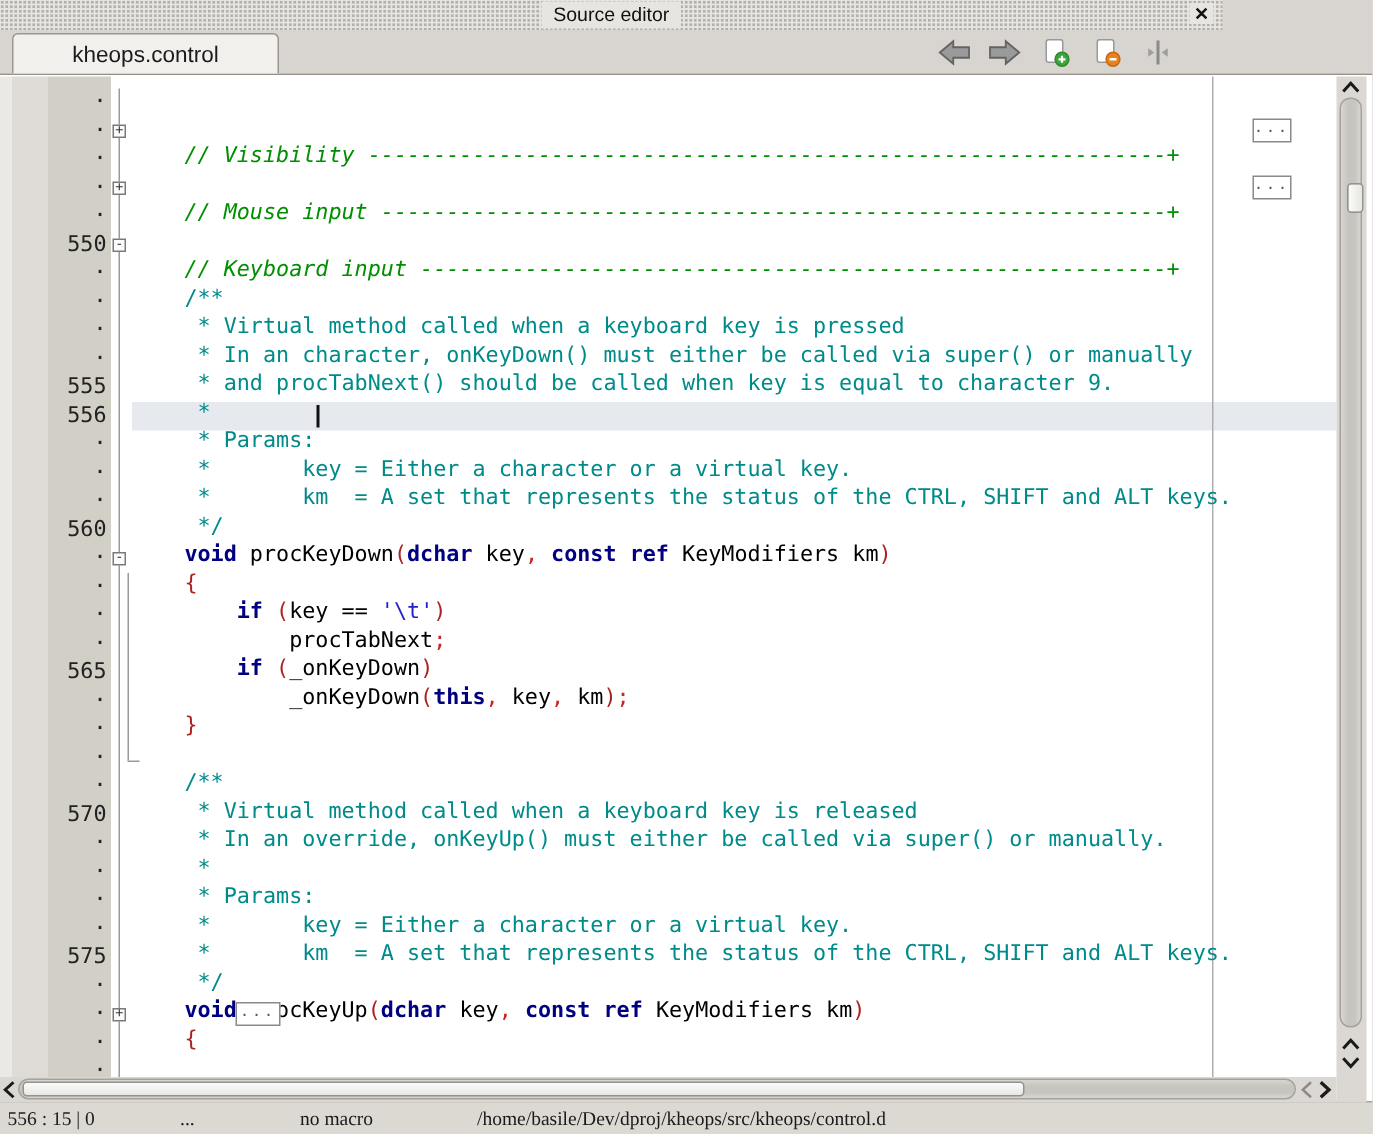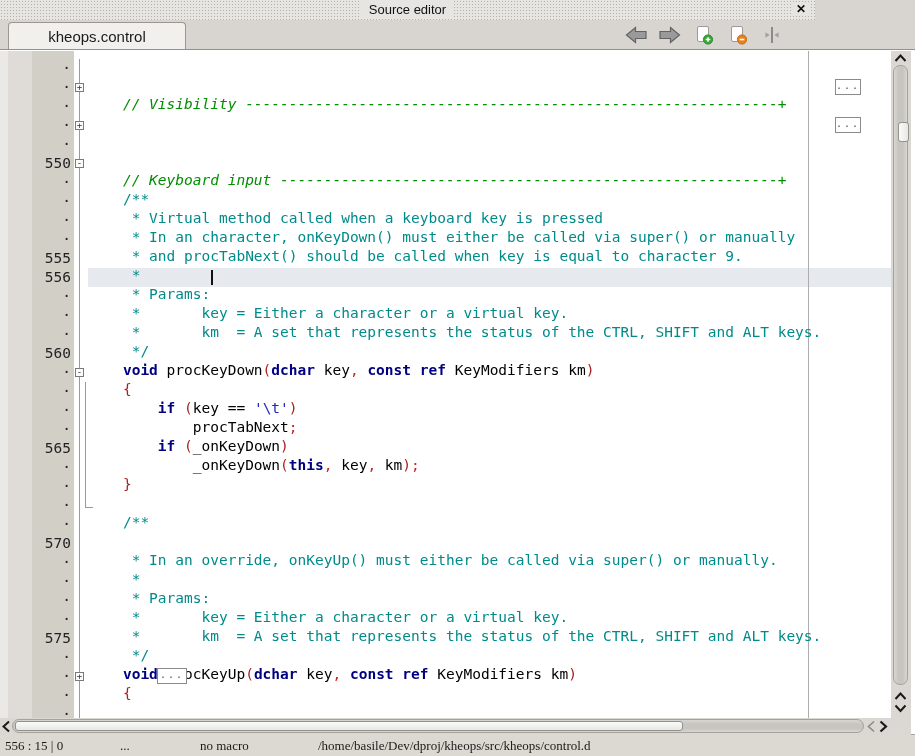--- a/index.html
+++ b/index.html
@@ -154,20 +154,21 @@
           <span class="txt"><span class="tk-c">    // Visibility -------------------------------------------------------------+</span></span>
           <span class="rbox">...</span>
         </div>
         <div class="row" style="top: 38px;">
           <span class="ln">·</span>
           <span class="txt"></span>
         </div>
         <div class="row" style="top: 57px;">
           <span class="ln">·</span>
           <span class="foldbox">+</span>
+          <span class="txt"><span class="tk-c">    // Mouse input ------------------------------------------------------------+</span></span>
           <span class="rbox">...</span>
         </div>
         <div class="row" style="top: 76px;">
           <span class="ln">·</span>
           <span class="txt"></span>
         </div>
         <div class="row" style="top: 95px;">
           <span class="ln">550</span>
           <span class="foldbox">-</span>
           <span class="txt"><span class="tk-c">    // Keyboard input ---------------------------------------------------------+</span></span>
@@ -241,20 +242,21 @@
         <div class="row" style="top: 418px;">
           <span class="ln">·</span>
           <span class="txt"></span>
         </div>
         <div class="row" style="top: 437px;">
           <span class="ln">·</span>
           <span class="txt"><span class="tk-d">    /**</span></span>
         </div>
         <div class="row" style="top: 456px;">
           <span class="ln">·</span>
+          <span class="txt"><span class="tk-d">     * Virtual method called when a keyboard key is released</span></span>
         </div>
         <div class="row" style="top: 475px;">
           <span class="ln">570</span>
           <span class="txt"><span class="tk-d">     * In an override, onKeyUp() must either be called via super() or manually.</span></span>
         </div>
         <div class="row" style="top: 494px;">
           <span class="ln">·</span>
           <span class="txt"><span class="tk-d">     *</span></span>
         </div>
         <div class="row" style="top: 513px;">

